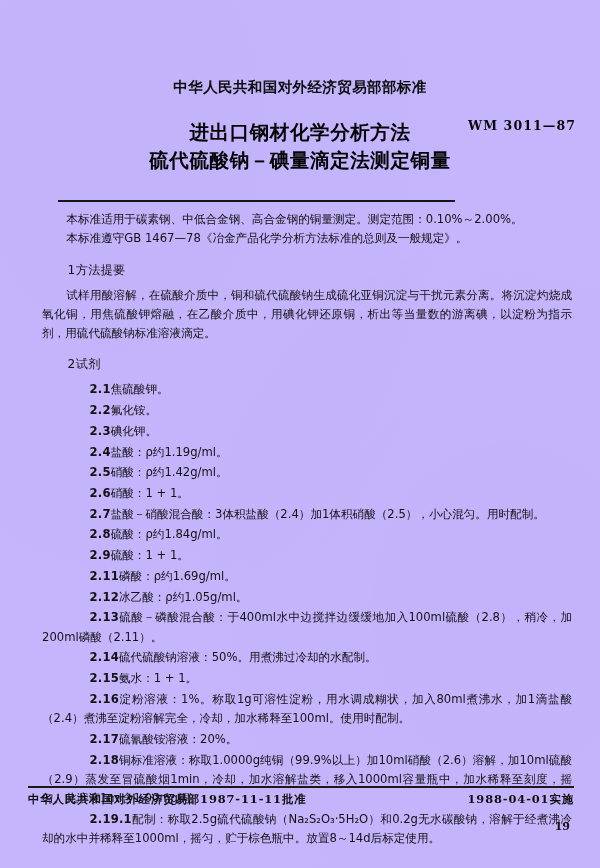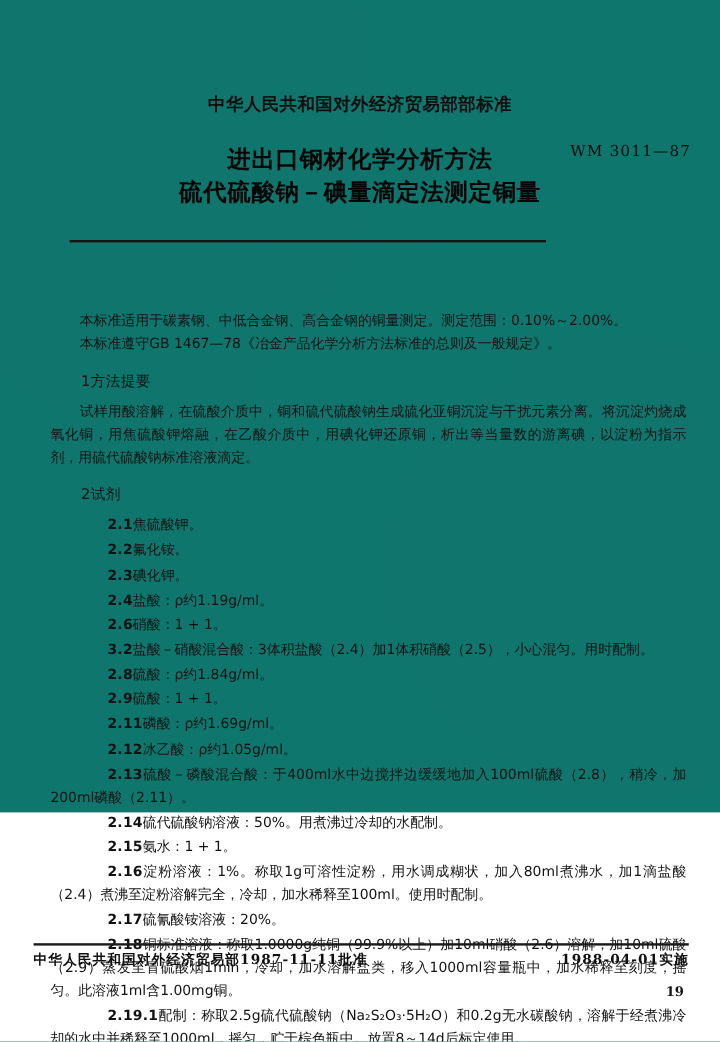--- a/index.html
+++ b/index.html
@@ -13,23 +13,23 @@
     font-family: "DejaVu Sans", "Liberation Sans", sans-serif;
     color: #111111;
     overflow: hidden;
     position: relative;
   }
 
   
   .page {
     position: relative;
     width: 600px;
-    height: 677px;
+    height: 868px;
     box-sizing: border-box;
-    background: #0f766e;
+    background: #c4b5fd;
   }
 
   
   .paper-tint {
     position: absolute;
     inset: 0;
     background:
       radial-gradient(ellipse at 20% 15%, rgba(0,0,0,0.012), transparent 60%),
       radial-gradient(ellipse at 85% 70%, rgba(0,0,0,0.010), transparent 55%);
     pointer-events: none;
@@ -58,21 +58,21 @@
     color: #050505;
   }
   .doc-title .title-line + .title-line { display: block; }
 
   .std-no {
     position: absolute;
     right: 24px;
     top: 118px;
     font-family: "DejaVu Serif", "Liberation Serif", serif;
     font-size: 12.5px;
-    font-weight: 400;
+    font-weight: 700;
     letter-spacing: 1.1px;
     color: #0a0a0a;
   }
 
   
   .rule-top {
     position: absolute;
     left: 58px;
     width: 397px;
     top: 200px;
@@ -95,21 +95,20 @@
     right: 28px;
     top: 210px;
     font-size: 11.6px;
     line-height: 1.56;
     color: #121212;
     text-align: justify;
   }
 
   .intro {
     margin-bottom: 13px;
-    margin-top: 48px;
   }
   .intro p {
     margin: 0;
     text-indent: 2.1em;
     line-height: 1.62;
   }
   .intro p.no-indent { text-indent: 2.1em; }
 
   .sec-head {
     font-size: 12.2px;
@@ -222,24 +221,27 @@
       <div class="reagent hang">
         <span class="r-num">2.2</span><span>氟化铵。</span>
       </div>
       <div class="reagent hang">
         <span class="r-num">2.3</span><span>碘化钾。</span>
       </div>
       <div class="reagent hang">
         <span class="r-num">2.4</span><span>盐酸：ρ约1.19g/ml。</span>
       </div>
       <div class="reagent hang">
+        <span class="r-num">2.5</span><span>硝酸：ρ约1.42g/ml。</span>
+      </div>
+      <div class="reagent hang">
         <span class="r-num">2.6</span><span>硝酸：1 + 1。</span>
       </div>
       <div class="reagent hang">
-        <span class="r-num">3.2</span><span>盐酸－硝酸混合酸：3体积盐酸（2.4）加1体积硝酸（2.5），小心混匀。用时配制。</span>
+        <span class="r-num">2.7</span><span>盐酸－硝酸混合酸：3体积盐酸（2.4）加1体积硝酸（2.5），小心混匀。用时配制。</span>
       </div>
       <div class="reagent hang">
         <span class="r-num">2.8</span><span>硫酸：ρ约1.84g/ml。</span>
       </div>
       <div class="reagent hang">
         <span class="r-num">2.9</span><span>硫酸：1 + 1。</span>
       </div>
       <div class="reagent hang">
         <span class="r-num wide">2.11</span><span>磷酸：ρ约1.69g/ml。</span>
       </div>

